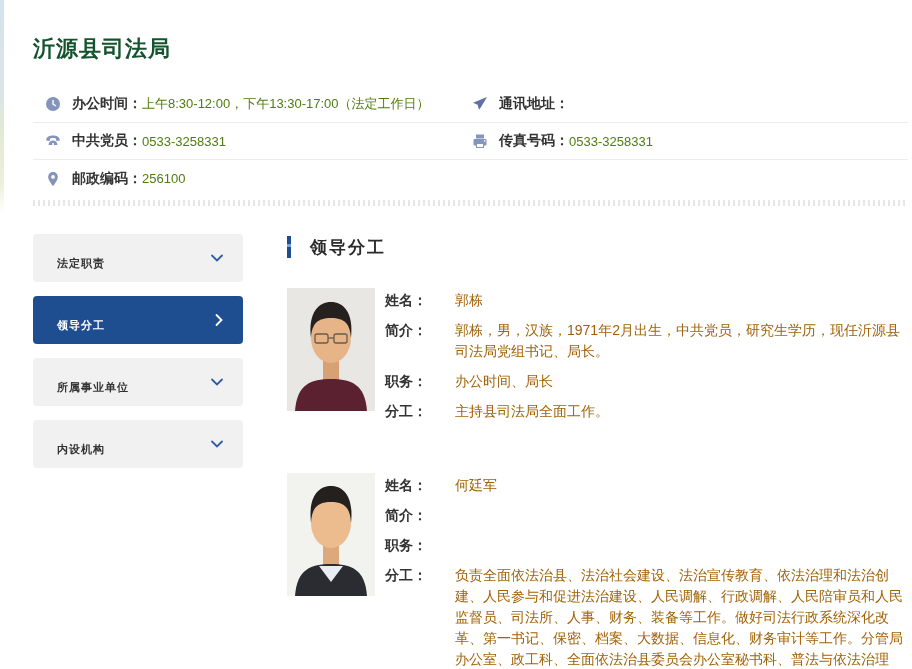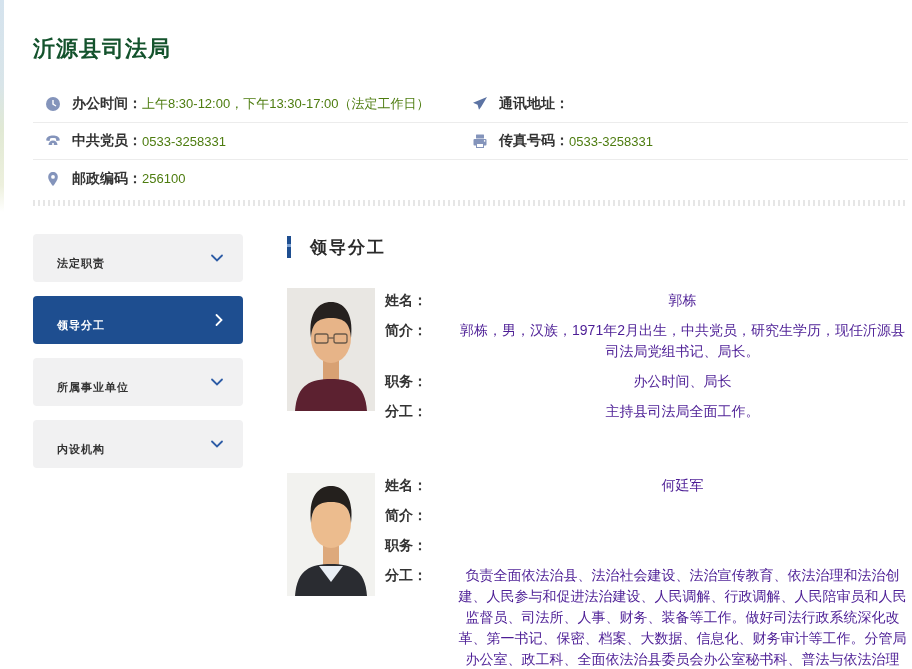--- a/index.html
+++ b/index.html
@@ -53,21 +53,21 @@
   .accent-bar {
     width:4px; height:22px; margin-right:19px;
     background:linear-gradient(180deg,#1e4e90 0 38%,#7da2d4 38% 52%,#1e4e90 52% 100%);
   }
   .section-title { margin:0; font-size:17px; font-weight:700; color:#2b2b2b; letter-spacing:2px; }
   .leader { display:flex; margin-bottom:42px; }
   .photo { width:88px; height:123px; flex:none; margin-right:10px; display:block; }
   .leader-info { flex:1; padding-top:2px; min-width:0; }
   .info-row { display:flex; margin-bottom:9px; font-size:14px; line-height:21px;gap:12px; }
   .info-label { width:58px; flex:none; font-weight:700; color:#333; }
-  .info-value { flex:1; color:#4c1d95; padding-right:2px;text-align:center; }
+  .info-value { flex:1; color:#a16207; padding-right:2px; }
 </style>
 </head>
 <body>
 
 <div class="edge-strip"></div>
 
 <h1 class="page-title">沂源县司法局</h1>
 
 <div class="contact">
 

